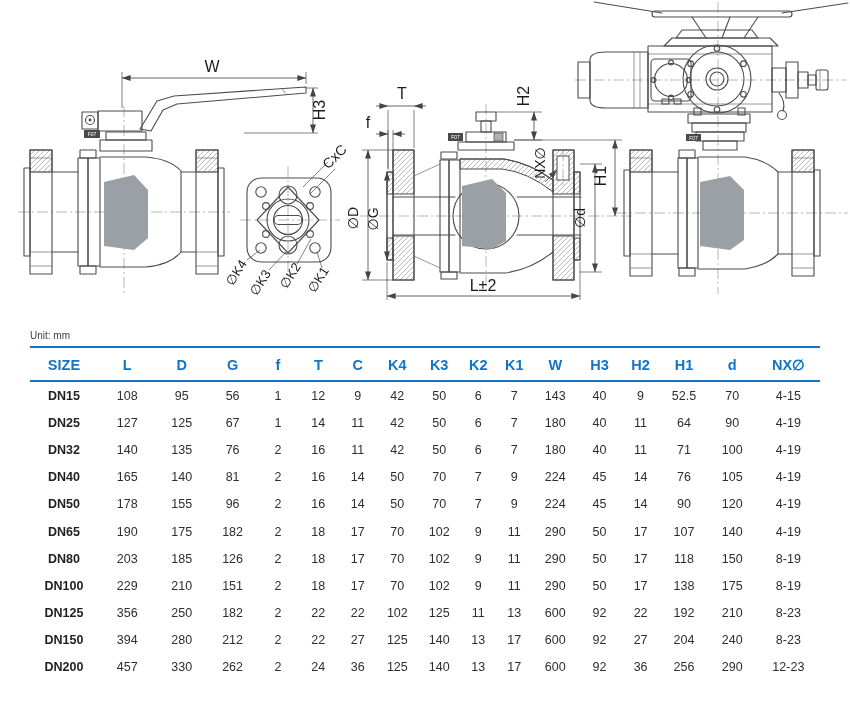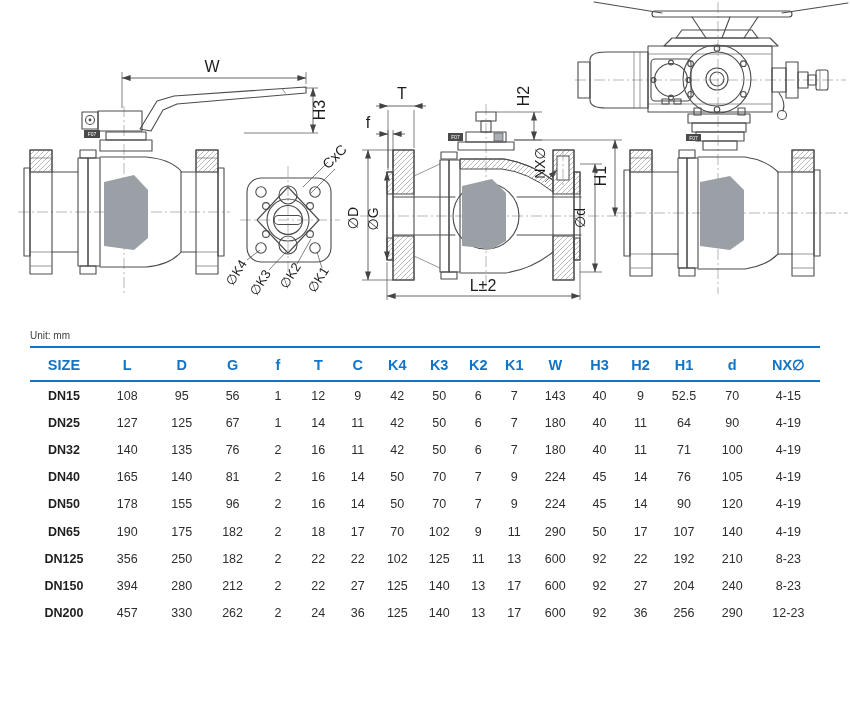--- a/index.html
+++ b/index.html
@@ -423,20 +423,58 @@
             <td>9</td>
             <td>11</td>
             <td>290</td>
             <td>50</td>
             <td>17</td>
             <td>107</td>
             <td>140</td>
             <td>4-19</td>
           </tr>
           <tr>
+            <td>DN80</td>
+            <td>203</td>
+            <td>185</td>
+            <td>126</td>
+            <td>2</td>
+            <td>18</td>
+            <td>17</td>
+            <td>70</td>
+            <td>102</td>
+            <td>9</td>
+            <td>11</td>
+            <td>290</td>
+            <td>50</td>
+            <td>17</td>
+            <td>118</td>
+            <td>150</td>
+            <td>8-19</td>
+          </tr>
+          <tr>
+            <td>DN100</td>
+            <td>229</td>
+            <td>210</td>
+            <td>151</td>
+            <td>2</td>
+            <td>18</td>
+            <td>17</td>
+            <td>70</td>
+            <td>102</td>
+            <td>9</td>
+            <td>11</td>
+            <td>290</td>
+            <td>50</td>
+            <td>17</td>
+            <td>138</td>
+            <td>175</td>
+            <td>8-19</td>
+          </tr>
+          <tr>
             <td>DN125</td>
             <td>356</td>
             <td>250</td>
             <td>182</td>
             <td>2</td>
             <td>22</td>
             <td>22</td>
             <td>102</td>
             <td>125</td>
             <td>11</td>

